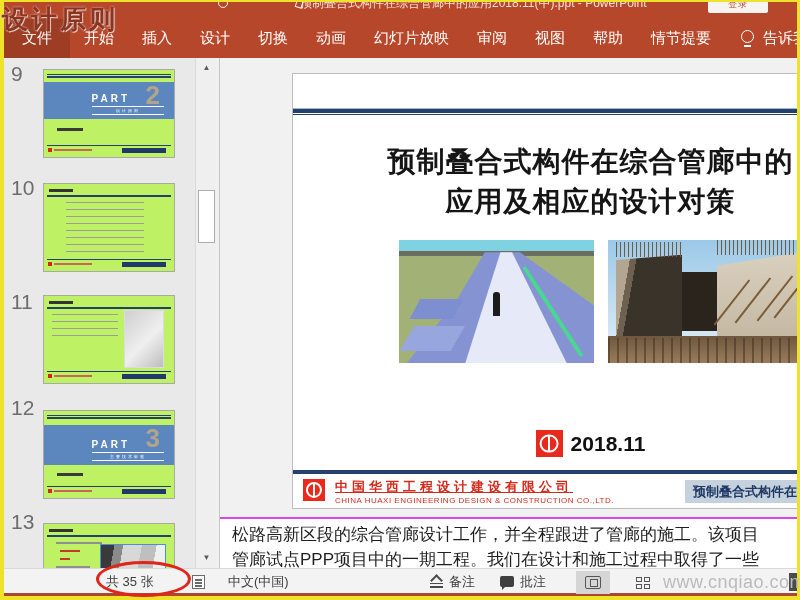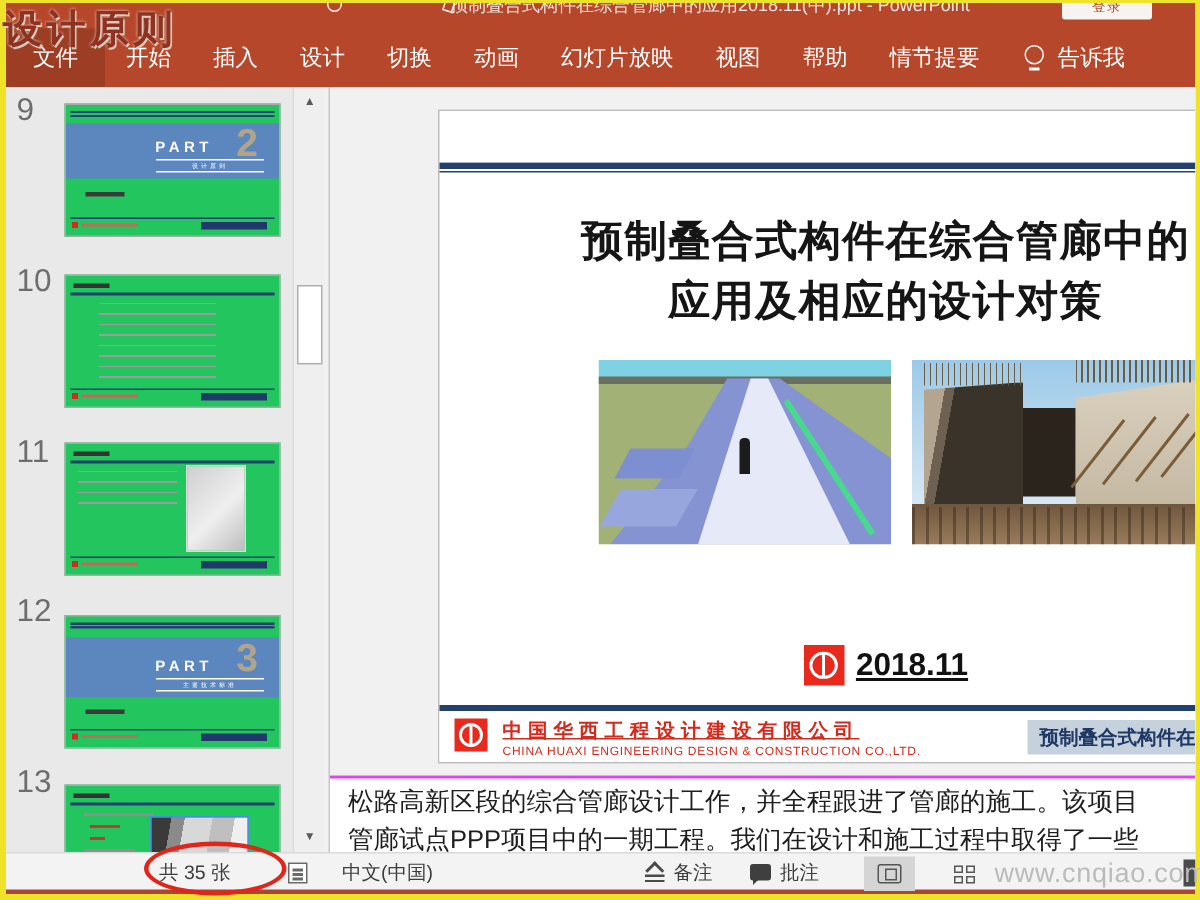--- a/index.html
+++ b/index.html
@@ -24,21 +24,21 @@
   .bulb { width:13px; height:17px; margin-right:9px; position:relative; }
   .bulb:before { content:""; position:absolute; left:0; top:0; width:11px; height:11px; border:1.5px solid #fff; border-radius:50%; }
   .bulb:after { content:""; position:absolute; left:3px; bottom:0; width:7px; height:2px; background:#fff; }
 
   
   .content { position:absolute; left:0; top:56px; right:0; bottom:28px; background:#F1F1F1; overflow:hidden; }
 
   
   .thumb-panel { position:absolute; left:0; top:0; width:191px; height:100%; background:#E9E9E9; overflow:hidden; }
   .slide-num { position:absolute; left:7px; width:34px; color:#6d6d6d; font-size:21px; font-weight:400; }
-  .thumb { position:absolute; left:39px; width:144px; height:89px; background:#22c55e; border:1px solid #A9A9A9; overflow:hidden; }
+  .thumb { position:absolute; left:39px; width:132px; height:89px; background:#bef264; border:1px solid #A9A9A9; overflow:hidden; }
   .t-topline { position:absolute; left:3px; right:3px; top:4px; height:4px;
                background:linear-gradient(#24406E 0 1.5px, transparent 1.5px 2.5px, #24406E 2.5px 4px); }
   .t-banner { position:absolute; left:0; right:0; top:12px; height:37px; background:#5B86BE; }
   .t-part { position:absolute; right:44px; top:11px; color:#fff; font-weight:bold; font-size:10px; letter-spacing:3px; }
   .t-partnum { position:absolute; right:14px; top:-2px; color:#B2A48B; font-weight:bold; font-size:26px; }
   .t-sub { position:absolute; right:10px; top:24px; width:72px; border-top:1px solid #fff; border-bottom:1px solid #fff;
            color:#fff; font-size:4px; letter-spacing:2px; text-align:center; padding:1px 0; }
   .t-bullet { position:absolute; left:13px; top:58px; width:26px; height:3px; background:#3a3a3a; }
   .t-foot { position:absolute; left:3px; right:3px; bottom:4px; height:8px; border-top:1px solid #24406E; }
   .t-foot-logo { position:absolute; left:1px; top:2px; width:4px; height:4px; background:#D42A1C; }
@@ -100,21 +100,21 @@
   .c-b2 { left:74%; top:26%; transform:rotate(38deg); }
   .c-b3 { left:85%; top:24%; transform:rotate(38deg); }
   .c-b4 { left:94%; top:22%; transform:rotate(38deg); }
 
   .s-datebox { position:absolute; left:0; right:0; top:356px; text-align:center; }
   .s-datebox .inner { display:inline-flex; align-items:center; gap:8px; }
   .logo { position:relative; background:#E8291C; }
   .logo-big { width:27px; height:27px; }
   .logo:before { content:""; position:absolute; left:50%; top:50%; transform:translate(-50%,-50%); width:55%; height:55%; border:2px solid #fff; border-radius:50%; }
   .logo:after { content:""; position:absolute; left:50%; top:18%; transform:translateX(-50%); width:2px; height:64%; background:#fff; }
-  .s-date { font-size:21px; font-weight:bold; color:#111;text-decoration:underline; }
+  .s-date { font-size:21px; font-weight:bold; color:#111; }
   .s-footline { position:absolute; left:0; right:0; top:396px; height:4px; background:#24406E; }
   .s-footer { position:absolute; left:0; right:0; top:400px; bottom:0; background:#fff; }
   .logo-small { position:absolute; left:10px; top:5px; width:22px; height:22px; }
   .s-company { position:absolute; left:42px; top:4px; }
   .s-company-cn { color:#D42A1C; font-weight:bold; font-size:13px; letter-spacing:4px; white-space:nowrap;text-decoration:underline; }
   .s-company-en { color:#D42A1C; font-size:8px; letter-spacing:.5px; white-space:nowrap; }
   .s-ftitle { position:absolute; left:392px; top:6px; width:190px; height:23px; background:#C6D1DE; color:#1F3864;
               font-weight:bold; font-size:13px; line-height:23px; padding-left:8px; white-space:nowrap; overflow:hidden; }
 
   
@@ -169,20 +169,21 @@
         </div>
       </div>
       <div class="tabs">
         <div class="tab tab-file">文件</div>
         <div class="tab">开始</div>
         <div class="tab">插入</div>
         <div class="tab">设计</div>
         <div class="tab">切换</div>
         <div class="tab">动画</div>
         <div class="tab">幻灯片放映</div>
+        <div class="tab">审阅</div>
         <div class="tab">视图</div>
         <div class="tab">帮助</div>
         <div class="tab">情节提要</div>
         <div class="tellme">
           <span class="bulb"></span>
           <span>告诉我</span>
         </div>
       </div>
     </div>
 

